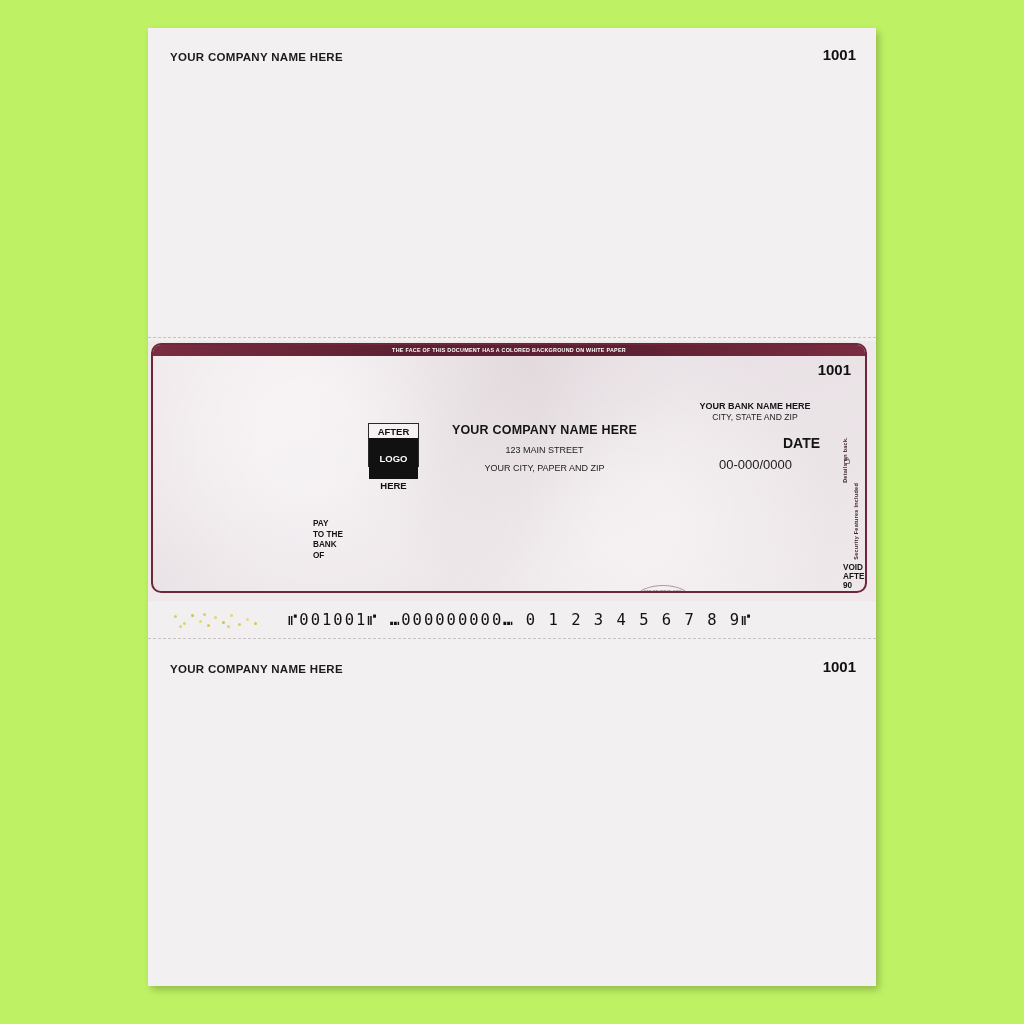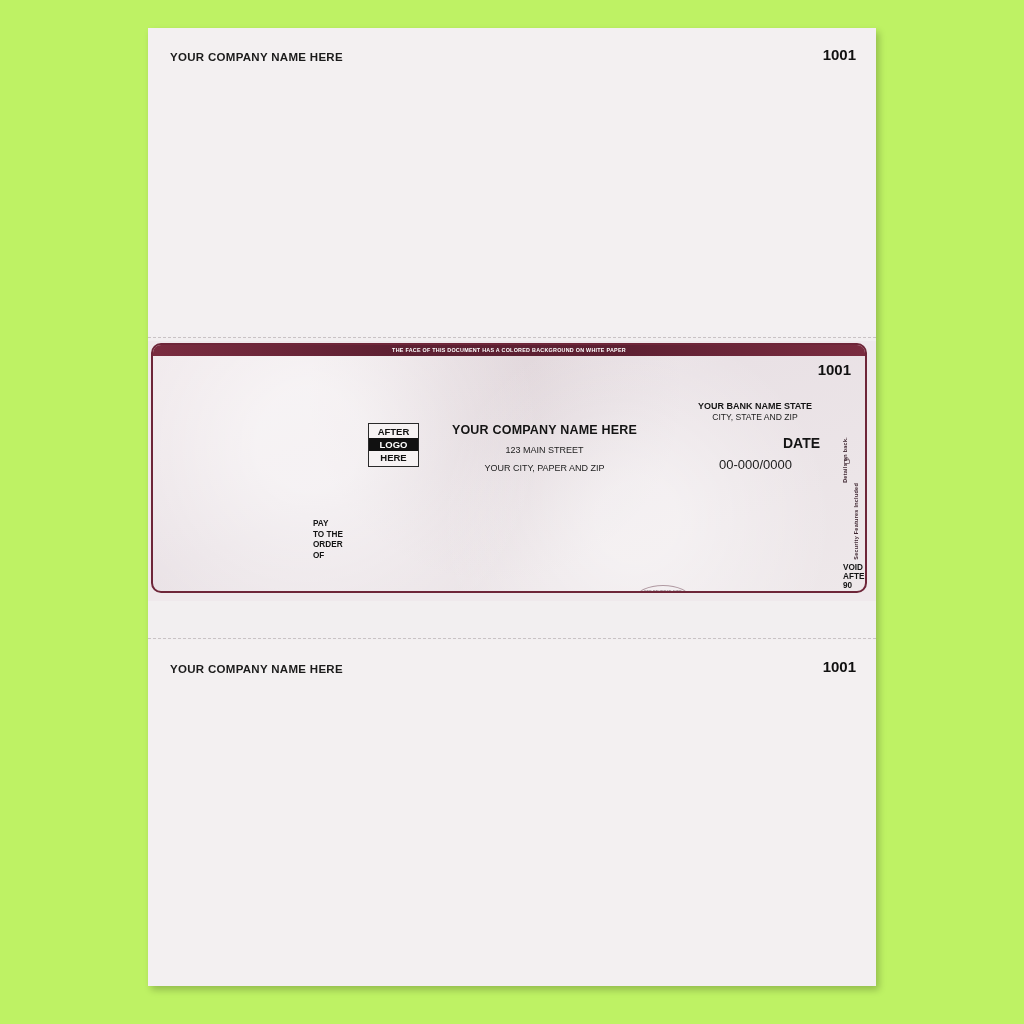--- a/index.html
+++ b/index.html
@@ -133,21 +133,21 @@
     text-align: center;
     color: #111;
     box-sizing: border-box;
   }
   .logo-box .l1 { display:block; margin-top: 2px; }
   .logo-box .l2 {
     display:block;
     background: #111;
     color: #fff;
     margin: 1px 0;
-    padding: 1px 0;
+    padding: 15px 0;
   }
   .logo-box .l3 { display:block; }
 
   .company-block {
     position: absolute;
     left: 274px;
     top: 78px;
     width: 235px;
     text-align: center;
   }
@@ -306,51 +306,70 @@
           <span class="l3">HERE</span>
         </div>
 
         <div class="company-block">
           <div class="company-name">YOUR COMPANY NAME HERE</div>
           <div class="company-line">123 MAIN STREET</div>
           <div class="company-line">YOUR CITY, PAPER AND ZIP</div>
         </div>
 
         <div class="bank-block">
-          <div class="bank-name">YOUR BANK NAME STATE</div>
+          <div class="bank-name">YOUR BANK NAME HERE</div>
           <div class="bank-city">CITY, STATE AND ZIP</div>
         </div>
 
         <div class="fraction">00-000/0000</div>
         <div class="date-label">DATE</div>
 
         <div class="pay-to">
           <div>PAY</div>
           <div>TO THE</div>
-          <div>ORDER</div>
+          <div>BANK</div>
           <div>OF</div>
         </div>
 
         <div class="void-after">VOID AFTER 90 DAYS</div>
 
         <div class="seal">
           <span>SEE REVERSE SIDE</span>
           
         </div>
 
         <div class="vert-text vert-1">Security Features Included</div>
         <div class="vert-text vert-2">Details on back.</div>
         <svg class="lock-icon" viewBox="0 0 10 12">
           <rect x="1" y="5" width="8" height="6" fill="none" stroke="#3e2630" stroke-width="1"></rect>
           <path d="M3 5 V3 a2 2 0 0 1 4 0 V5" fill="none" stroke="#3e2630" stroke-width="1"></path>
         </svg>
 
       </div>
     </div>
 
+    <div class="micr-row">
+      <div class="confetti">
+        <i style="left:4px;  top:3px;  background:#d8cf5a;"></i>
+        <i style="left:13px; top:10px; background:#e0d45e;"></i>
+        <i style="left:21px; top:2px;  background:#cdc24e;"></i>
+        <i style="left:29px; top:8px;  background:#e6da6d;"></i>
+        <i style="left:37px; top:12px; background:#d6cb55;"></i>
+        <i style="left:44px; top:4px;  background:#e2d863;"></i>
+        <i style="left:52px; top:9px;  background:#cfc44f;"></i>
+        <i style="left:60px; top:2px;  background:#e4d96a;"></i>
+        <i style="left:68px; top:11px; background:#d9ce59;"></i>
+        <i style="left:76px; top:6px;  background:#e8dd72;"></i>
+        <i style="left:84px; top:10px; background:#d2c752;"></i>
+        <i style="left:9px;  top:13px; background:#e1d65f;"></i>
+        <i style="left:33px; top:1px;  background:#dbd057;"></i>
+        <i style="left:57px; top:13px; background:#ded35c;"></i>
+      </div>
+      <div class="micr">⑈001001⑈  ⑉000000000⑉  0 1 2 3 4 5 6 7 8 9⑈</div>
+    </div>
 
     <div class="perf perf-bottom"></div>
 
     <div class="stub stub-bottom">
       <div class="stub-company">YOUR COMPANY NAME HERE</div>
       <div class="stub-number">1001</div>
     </div>
 
   </div>
 </div>

